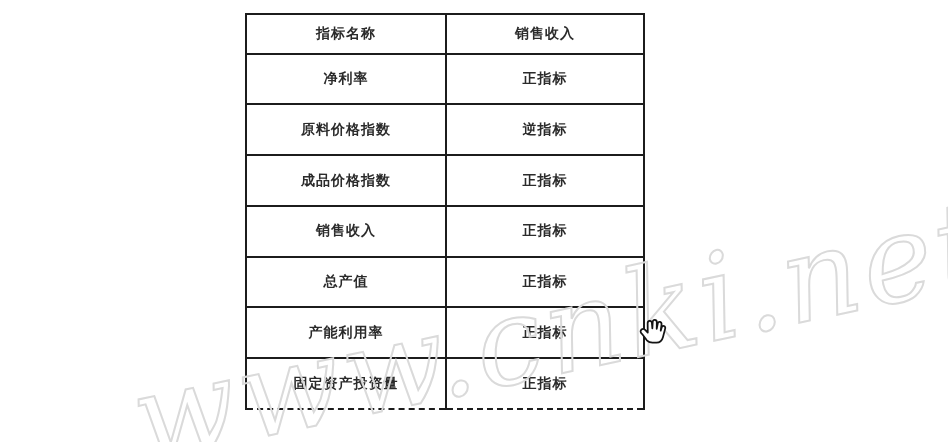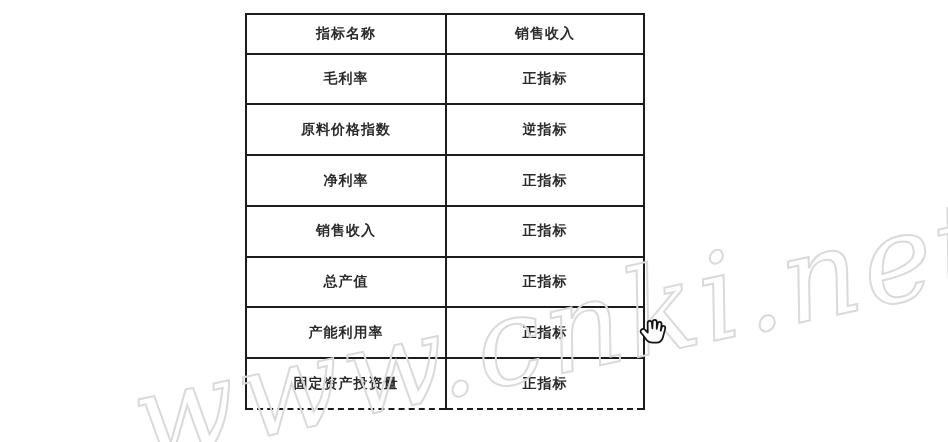--- a/index.html
+++ b/index.html
@@ -79,29 +79,29 @@
         <col class="c2">
       </colgroup>
     <thead>
       <tr>
         <th>指标名称</th>
         <th>销售收入</th>
       </tr>
     </thead>
     <tbody>
         <tr>
-          <td>毛利率</td>
+          <td>净利率</td>
           <td>正指标</td>
         </tr>
         <tr>
           <td>原料价格指数</td>
           <td>逆指标</td>
         </tr>
         <tr>
-          <td>净利率</td>
+          <td>成品价格指数</td>
           <td>正指标</td>
         </tr>
         <tr>
           <td>销售收入</td>
           <td>正指标</td>
         </tr>
         <tr>
           <td>总产值</td>
           <td>正指标</td>
         </tr>

